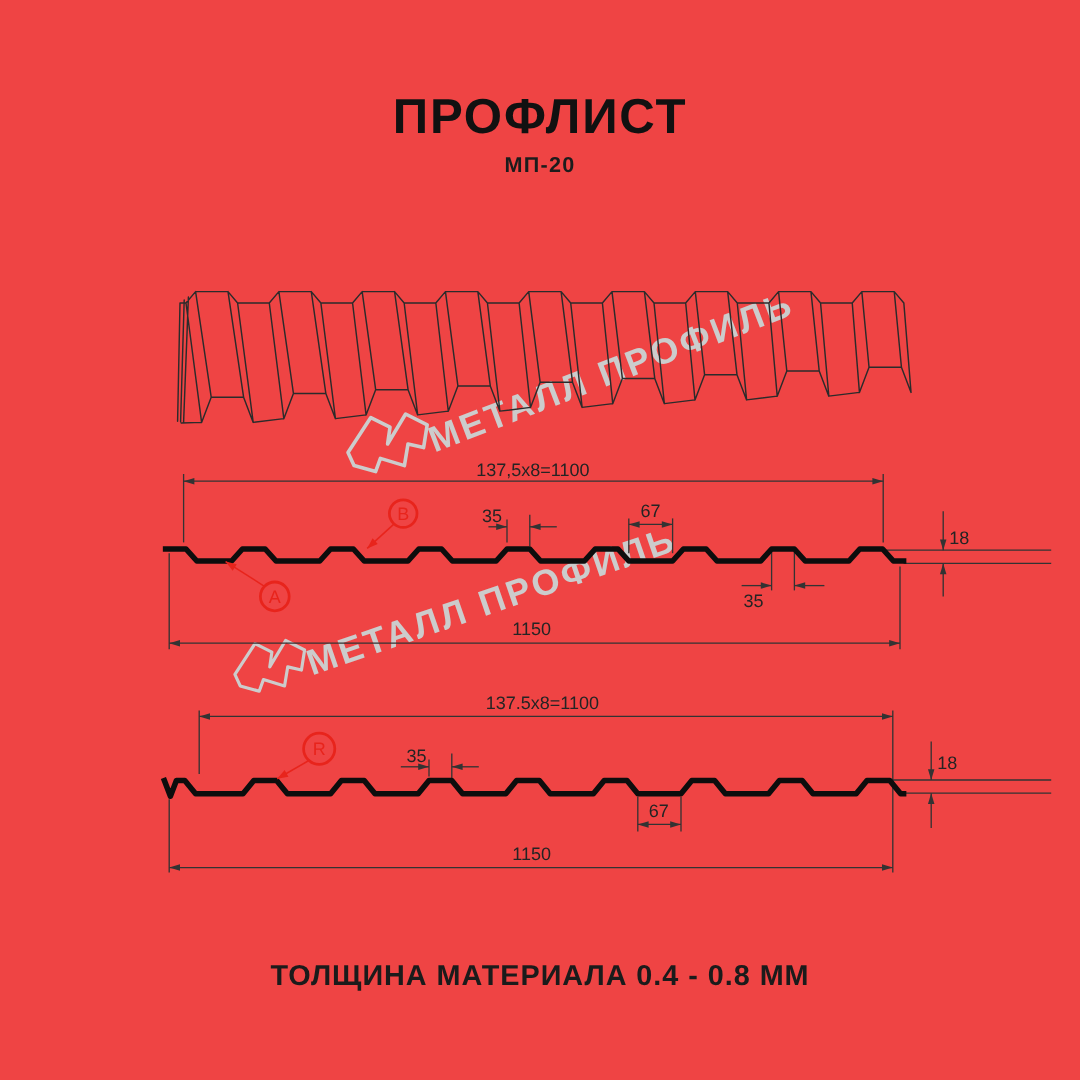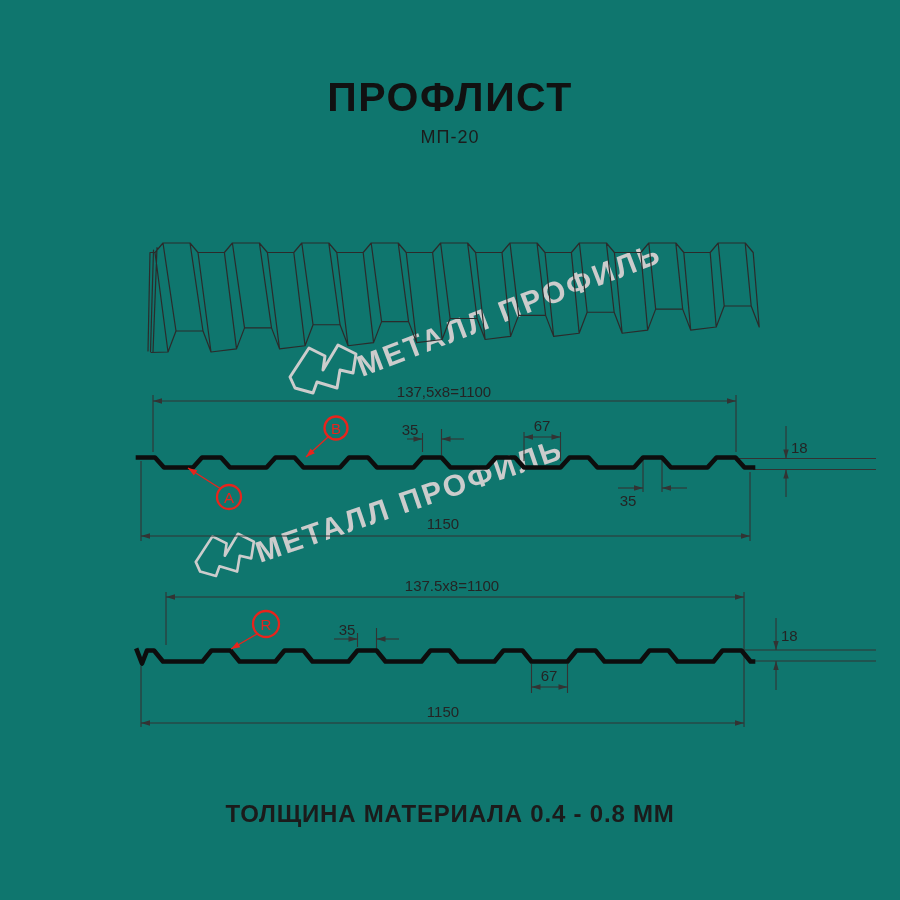--- a/index.html
+++ b/index.html
@@ -2,26 +2,26 @@
 <html style="--red: #e8241c; --wm: #cccccc; --thin: #333333; --ink: #111111;"><head>
 <meta charset="utf-8">
 <style>
   :root{
     --ink:#111111;
     --thin:#333333;
     --red:#e8241c;
     --wm:#cccccc;
   }
   html,body{margin:0;padding:0;background:#ffffff;}
-  .page{position:relative;width:900px;height:900px;background:#0f766e;overflow:hidden;
+  .page{position:relative;width:900px;height:900px;background:#ef4444;overflow:hidden;
         font-family:"Liberation Sans", sans-serif;}
   .title{position:absolute;left:0;top:74px;width:900px;text-align:center;
          font-size:41px;font-weight:bold;letter-spacing:1.5px;color:var(--ink);}
   .subtitle{position:absolute;left:0;top:127px;width:900px;text-align:center;
-         font-size:18px;font-weight:400;letter-spacing:1px;color:#1c1c1c;}
+         font-size:18px;font-weight:700;letter-spacing:1px;color:#1c1c1c;}
   .footer-note{position:absolute;left:0;top:800px;width:900px;text-align:center;
          font-size:24px;font-weight:bold;letter-spacing:0.8px;color:#1b1b1b;}
   svg{position:absolute;left:0;top:0;}
   .sheet{fill:none;stroke:#2b2b2b;stroke-width:1.2;stroke-linejoin:round;stroke-linecap:round;}
   .profile{fill:none;stroke:#0d0d0d;stroke-width:4.6;stroke-linejoin:round;stroke-linecap:square;}
   .thin{stroke:var(--thin);stroke-width:1.1;fill:none;}
   .ah{fill:var(--thin);stroke:none;}
   .dim{font-family:"Liberation Sans",sans-serif;font-size:15px;fill:#242424;}
   .red-c{fill:none;stroke:var(--red);stroke-width:2.3;}
   .red-t{font-family:"Liberation Sans",sans-serif;font-size:15px;fill:var(--red);text-anchor:middle;}

